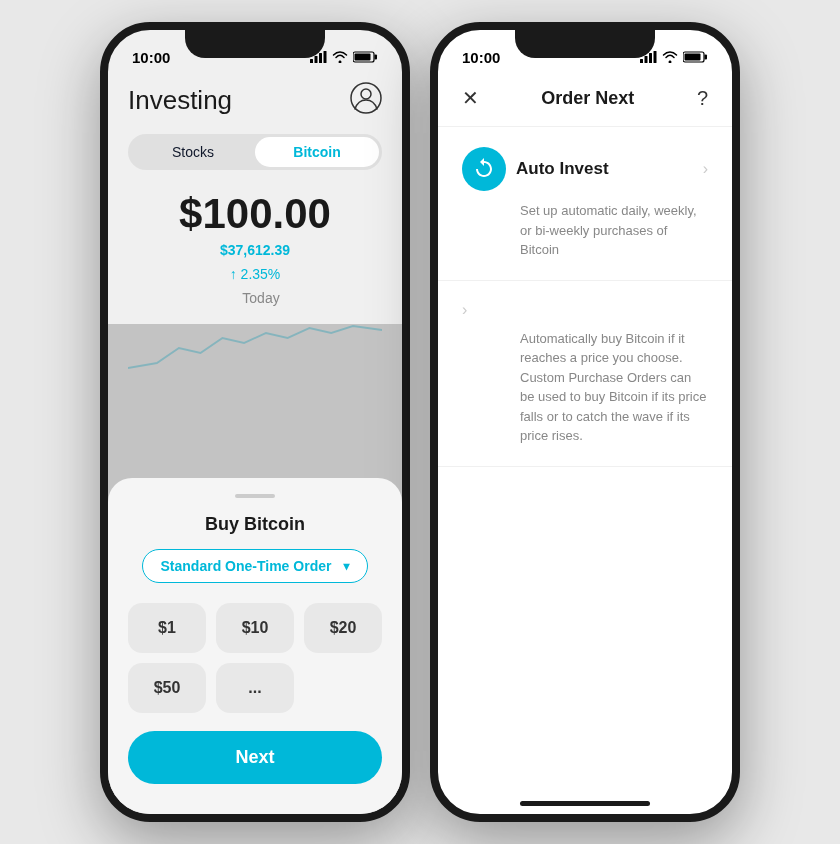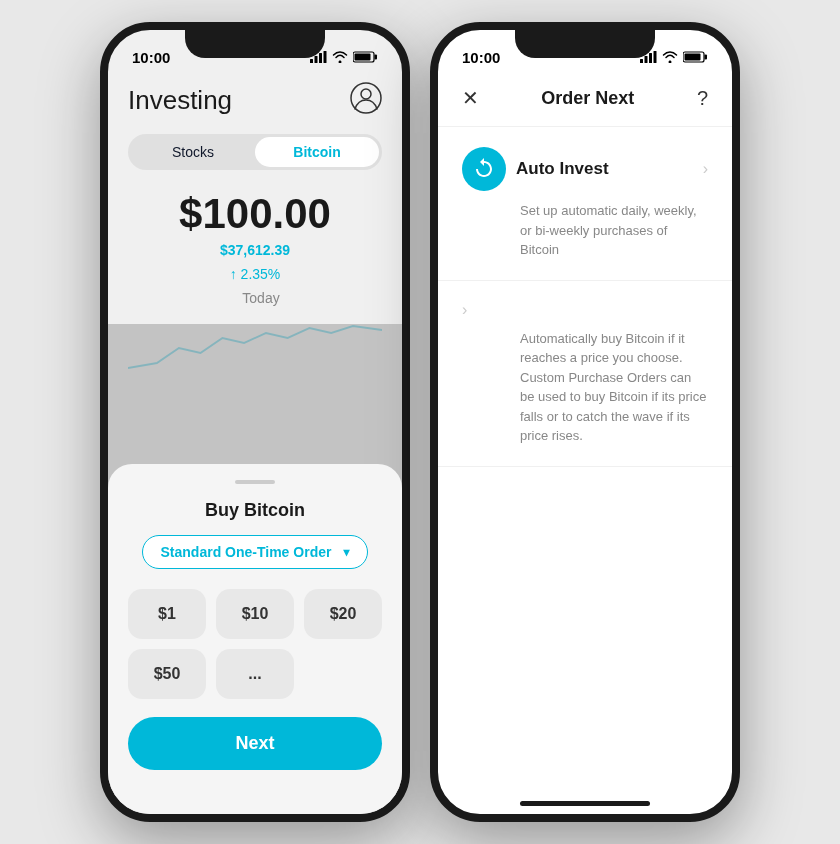--- a/index.html
+++ b/index.html
@@ -172,21 +172,21 @@
       z-index: 10;
     }
     .bottom-sheet {
       position: absolute;
       bottom: 0;
       left: 0;
       right: 0;
       background: #f5f5f5;
       border-radius: 24px 24px 0 0;
       z-index: 20;
-      padding: 16px 20px 44px;
+      padding: 16px 20px 30px;
     }
     .sheet-handle {
       width: 40px;
       height: 4px;
       background: #ccc;
       border-radius: 2px;
       margin: 0 auto 16px;
     }
     .sheet-title {
       text-align: center;

